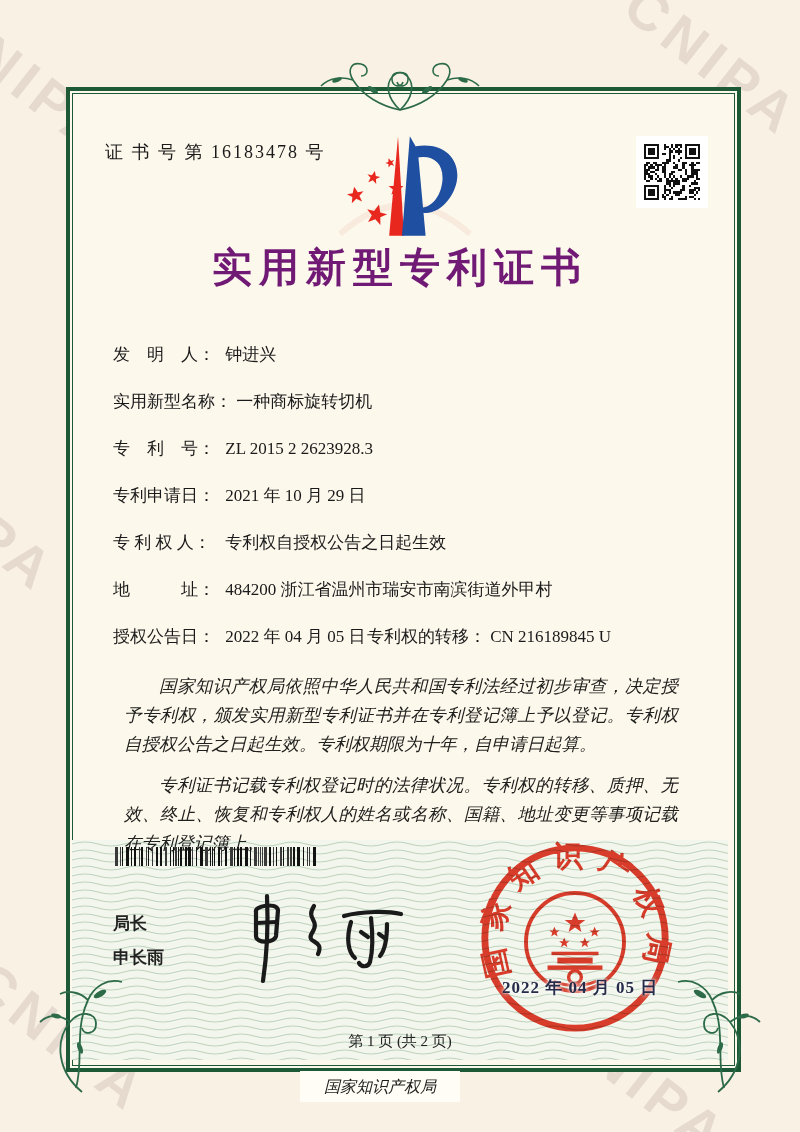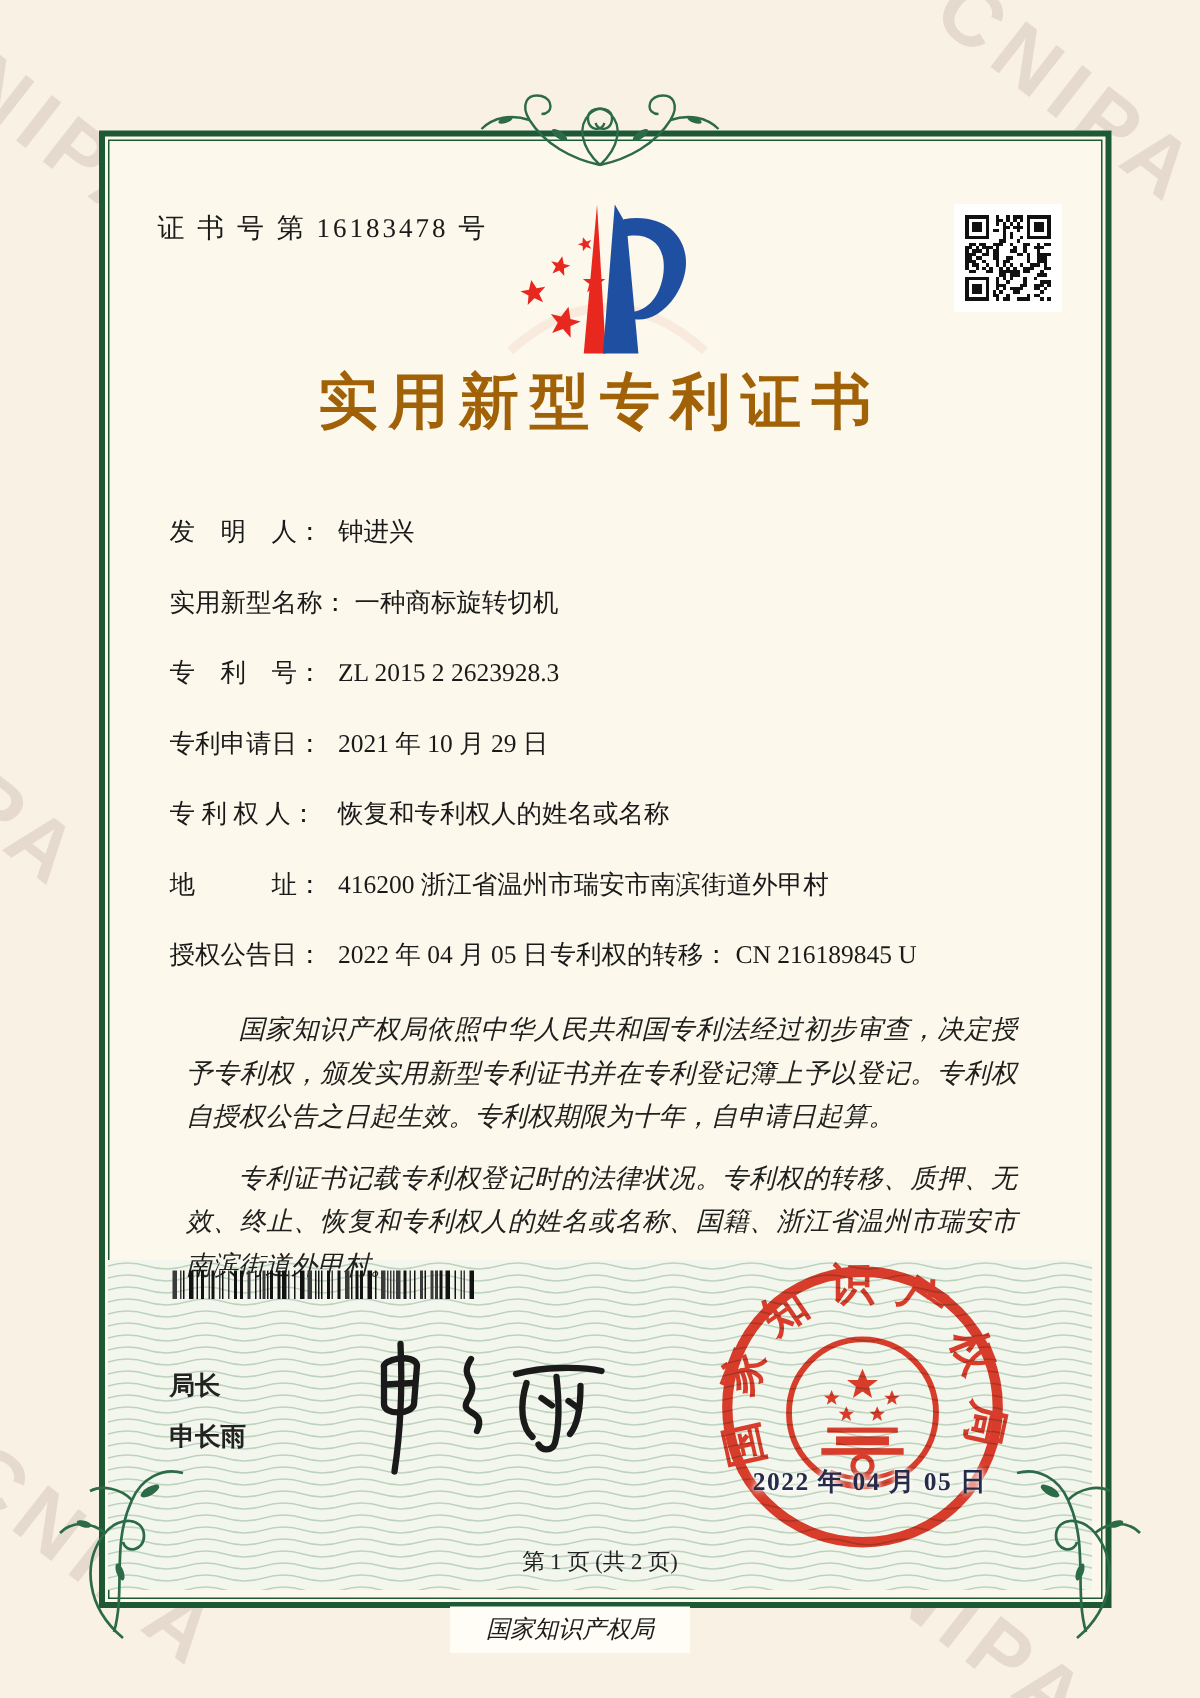--- a/index.html
+++ b/index.html
@@ -27,21 +27,21 @@
   .orn-top{left:285px;top:56px;width:230px;height:62px;}
   .orn-bl{left:30px;top:968px;width:105px;height:128px;}
   .orn-br{left:665px;top:968px;width:105px;height:128px;transform:scaleX(-1);}
   
   .cert-no{position:absolute;left:105px;top:140px;font-size:18px;letter-spacing:2px;}
   .logo{position:absolute;left:336px;top:130px;width:128px;height:114px;}
   .qr{position:absolute;left:636px;top:136px;width:72px;height:72px;background:#fff;padding:3px;box-sizing:border-box;}
   .qr svg{display:block;width:100%;height:100%;}
   .pink-wm{position:absolute;left:330px;top:182px;width:150px;height:60px;opacity:.5;}
   .title{position:absolute;left:0;right:0;top:240px;text-align:center;
-         font-size:40px;font-weight:bold;letter-spacing:7px;color:#a16207;}
+         font-size:40px;font-weight:bold;letter-spacing:7px;color:#701a75;}
   
   .rows{position:absolute;left:113px;top:344px;width:580px;font-size:17px;}
   .row{line-height:21px;margin-bottom:26px;white-space:nowrap;}
   .row .lbl{display:inline-block;min-width:108px;}
   .grant2{position:absolute;left:254px;top:0;}
   .grant-wrap{position:relative;}
   
   .paras{position:absolute;left:112px;top:660px;width:578px;font-size:17.5px;line-height:29px;
          font-style:italic;text-align:justify;color:#20201e;}
   .paras p{margin:12px;text-indent:2em;font-family:Liberation Serif, serif;}
@@ -394,39 +394,39 @@
     <div class="row">
       <span class="lbl">专　利　号：</span>
       <span class="val">ZL 2015 2 2623928.3</span>
     </div>
     <div class="row">
       <span class="lbl">专利申请日：</span>
       <span class="val">2021 年 10 月 29 日</span>
     </div>
     <div class="row">
       <span class="lbl">专 利 权 人：</span>
-      <span class="val">恢复和专利权人的姓名或名称</span>
+      <span class="val">专利权自授权公告之日起生效</span>
     </div>
     <div class="row">
       <span class="lbl">地　　　址：</span>
-      <span class="val">416200 浙江省温州市瑞安市南滨街道外甲村</span>
+      <span class="val">484200 浙江省温州市瑞安市南滨街道外甲村</span>
     </div>
     <div class="row grant-wrap">
       <span class="lbl">授权公告日：</span>
       <span class="val">2022 年 04 月 05 日</span>
       <span class="grant2">
         <span class="lbl">专利权的转移：</span>
         <span class="val">CN 216189845 U</span>
       </span>
     </div>
   </div>
 
   <div class="paras">
     <p>国家知识产权局依照中华人民共和国专利法经过初步审查，决定授予专利权，颁发实用新型专利证书并在专利登记簿上予以登记。专利权自授权公告之日起生效。专利权期限为十年，自申请日起算。</p>
-    <p>专利证书记载专利权登记时的法律状况。专利权的转移、质押、无效、终止、恢复和专利权人的姓名或名称、国籍、浙江省温州市瑞安市南滨街道外甲村。</p>
+    <p>专利证书记载专利权登记时的法律状况。专利权的转移、质押、无效、终止、恢复和专利权人的姓名或名称、国籍、地址变更等事项记载在专利登记簿上。</p>
   </div>
 
   <div class="barcode" id="barcode-bars">
       <i style="width: 3px; background: rgb(58, 58, 58);"></i>
       <i class="sp" style="width: 2px;"></i>
       <i style="width: 1px; background: rgb(58, 58, 58);"></i>
       <i class="sp" style="width: 1px;"></i>
       <i style="width: 1px; background: rgb(18, 18, 18);"></i>
       <i class="sp" style="width: 3px;"></i>
       <i style="width: 3px; background: rgb(18, 18, 18);"></i>

